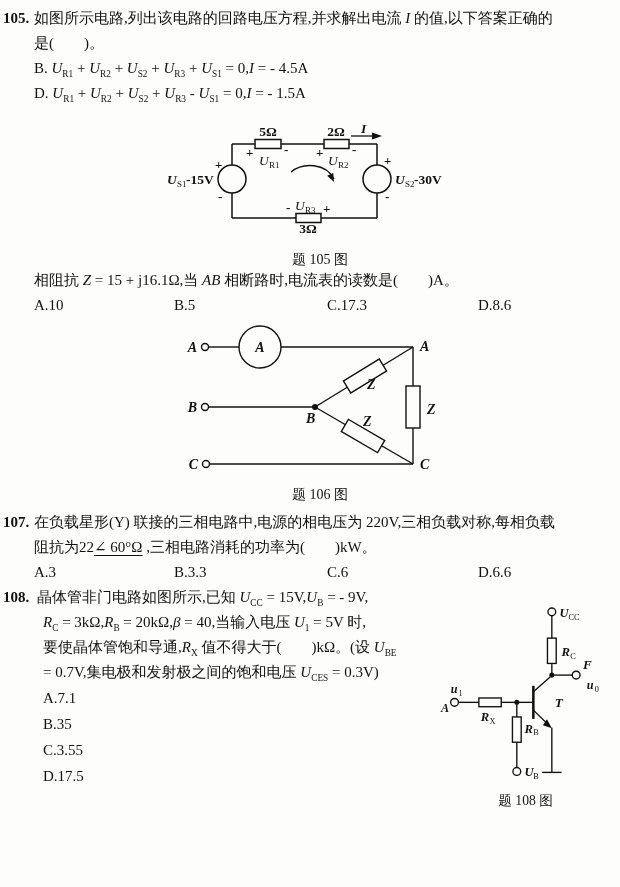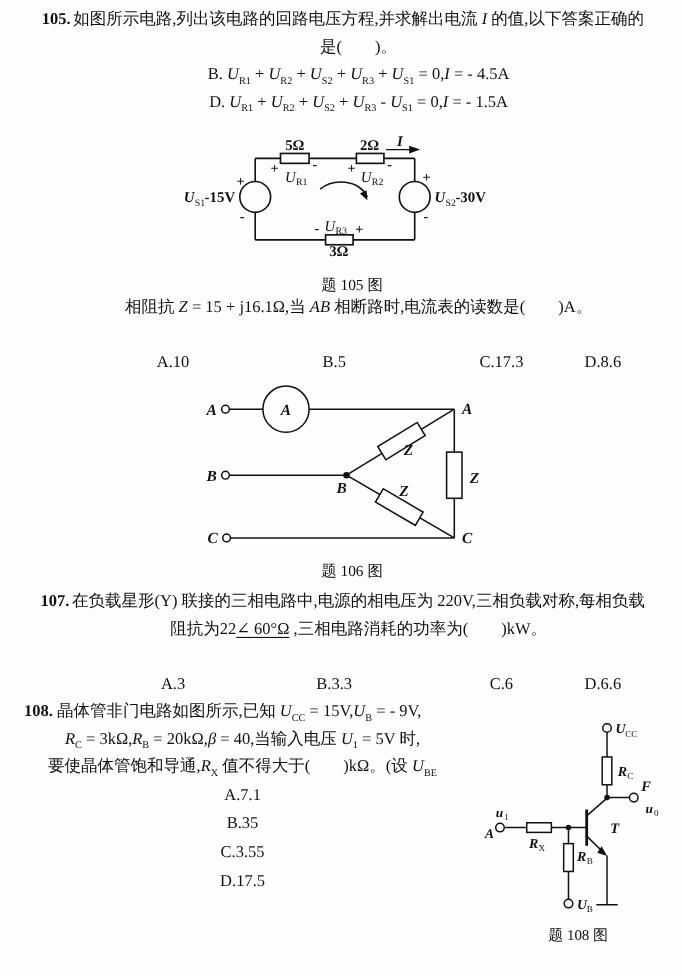--- a/index.html
+++ b/index.html
@@ -1,32 +1,32 @@
 <!DOCTYPE html>
 <html><head>
 <meta charset="utf-8">
 <style>
   html,body{margin:0;padding:0;}
   body{
     width:620px;height:887px;background:#fdfdfb;color:#111;
     font-family:"Liberation Serif","DejaVu Serif",serif;
     overflow:hidden;position:relative;
   }
-  .page{padding:6px 2px 0 3px;text-align:center;}
+  .page{padding:6px 2px 0 3px;}
   .line{font-size:15px;line-height:25px;white-space:nowrap;}
   .qnum{display:inline-block;width:31px;font-weight:bold;}
   .indent{padding-left:31px;}
   .indent8{padding-left:40px;}
   i{font-style:italic;font-family:"Liberation Serif","DejaVu Serif",serif;}
   sub{font-size:62%;line-height:0;}
   u{text-underline-offset:3px;}
   .optrow{font-size:15px;line-height:25px;white-space:nowrap;}
   .optrow .cell{display:inline-block;}
   .optrow .c1{width:140px;}
-  .optrow .c2{width:153px;margin-top:25px;}
+  .optrow .c2{width:153px;}
   .optrow .c3{width:151px;}
   .figwrap{display:block;}
   svg{display:block;}
   svg text{font-family:"Liberation Serif","DejaVu Serif",serif;fill:#111;}
   .q108{display:flex;align-items:flex-start;gap:40px;}
   .q108-left{width:440px;}
   .q108-fig{width:180px;margin-top:-4px;}
 </style>
 </head>
 <body>
@@ -155,20 +155,21 @@
     <div class="optrow indent">
       <span class="cell c1">A.3</span><span class="cell c2">B.3.3</span><span class="cell c3">C.6</span><span class="cell">D.6.6</span>
     </div>
   </div>
 
   <div class="q108">
     <div class="q108-left">
       <div class="line"><span class="qnum" style="width:34px">108.</span><span>晶体管非门电路如图所示,已知 <i>U</i><sub>CC</sub> = 15V,<i>U</i><sub>B</sub> = - 9V,</span></div>
       <div class="line indent8"><i>R</i><sub>C</sub> = 3kΩ,<i>R</i><sub>B</sub> = 20kΩ,<i>β</i> = 40,当输入电压 <i>U</i><sub>1</sub> = 5V 时,</div>
       <div class="line indent8">要使晶体管饱和导通,<i>R</i><sub>X</sub> 值不得大于(　　)kΩ。(设 <i>U</i><sub>BE</sub></div>
+      <div class="line indent8">= 0.7V,集电极和发射极之间的饱和电压 <i>U</i><sub>CES</sub> = 0.3V)</div>
       <div class="line indent8" style="line-height:26px">A.7.1</div>
       <div class="line indent8" style="line-height:26px">B.35</div>
       <div class="line indent8" style="line-height:26px">C.3.55</div>
       <div class="line indent8" style="line-height:26px">D.17.5</div>
     </div>
 
     <div class="q108-fig">
       <svg width="180" height="232" viewBox="0 0 185 235">
         <g stroke="#111" stroke-width="1.4" fill="none">
           <circle cx="117" cy="30" r="4"></circle>

